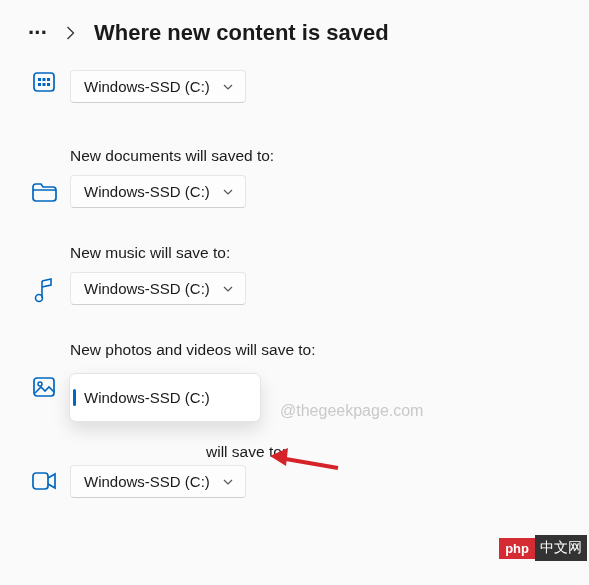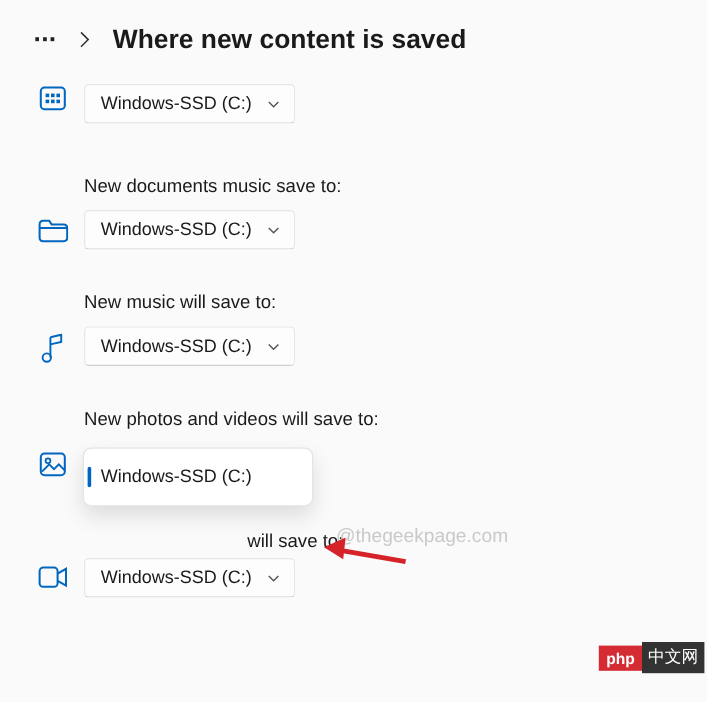--- a/index.html
+++ b/index.html
@@ -104,21 +104,21 @@
       position: absolute;
       left: 3px;
       top: 12px;
       bottom: 12px;
       width: 3px;
       background: #0067c0;
       border-radius: 2px;
     }
     .watermark {
       position: absolute;
-      top: 439px;
+      top: 402px;
       left: 280px;
       font-size: 16px;
       color: #c9c9c9;
       z-index: 1;
     }
     .arrow {
       position: absolute;
       top: 448px;
       left: 270px;
       z-index: 5;
@@ -183,21 +183,21 @@
 </div>
 
 <div class="setting-row">
   <div class="icon-col offset">
     <svg width="26" height="22" viewBox="0 0 26 22">
         <path d="M2 6 Q2 3 5 3 L10 3 L12 6 L22 6 Q25 6 25 9 L25 17 Q25 20 22 20 L5 20 Q2 20 2 17 Z" fill="none" stroke="#0067c0" stroke-width="1.7"></path>
         <path d="M2 9 L25 9" stroke="#0067c0" stroke-width="1.5"></path>
       </svg>
   </div>
   <div class="content-col">
-    <div class="setting-label">New documents music save to:</div>
+    <div class="setting-label">New documents will saved to:</div>
     <div class="dropdown">
       <span>Windows-SSD (C:)</span>
       <span class="chevron-down">
         <svg width="12" height="12" viewBox="0 0 12 12">
             <path d="M2 4 L6 8 L10 4" stroke="#555" stroke-width="1.2" fill="none"></path>
           </svg>
       </span>
     </div>
   </div>
 </div>

